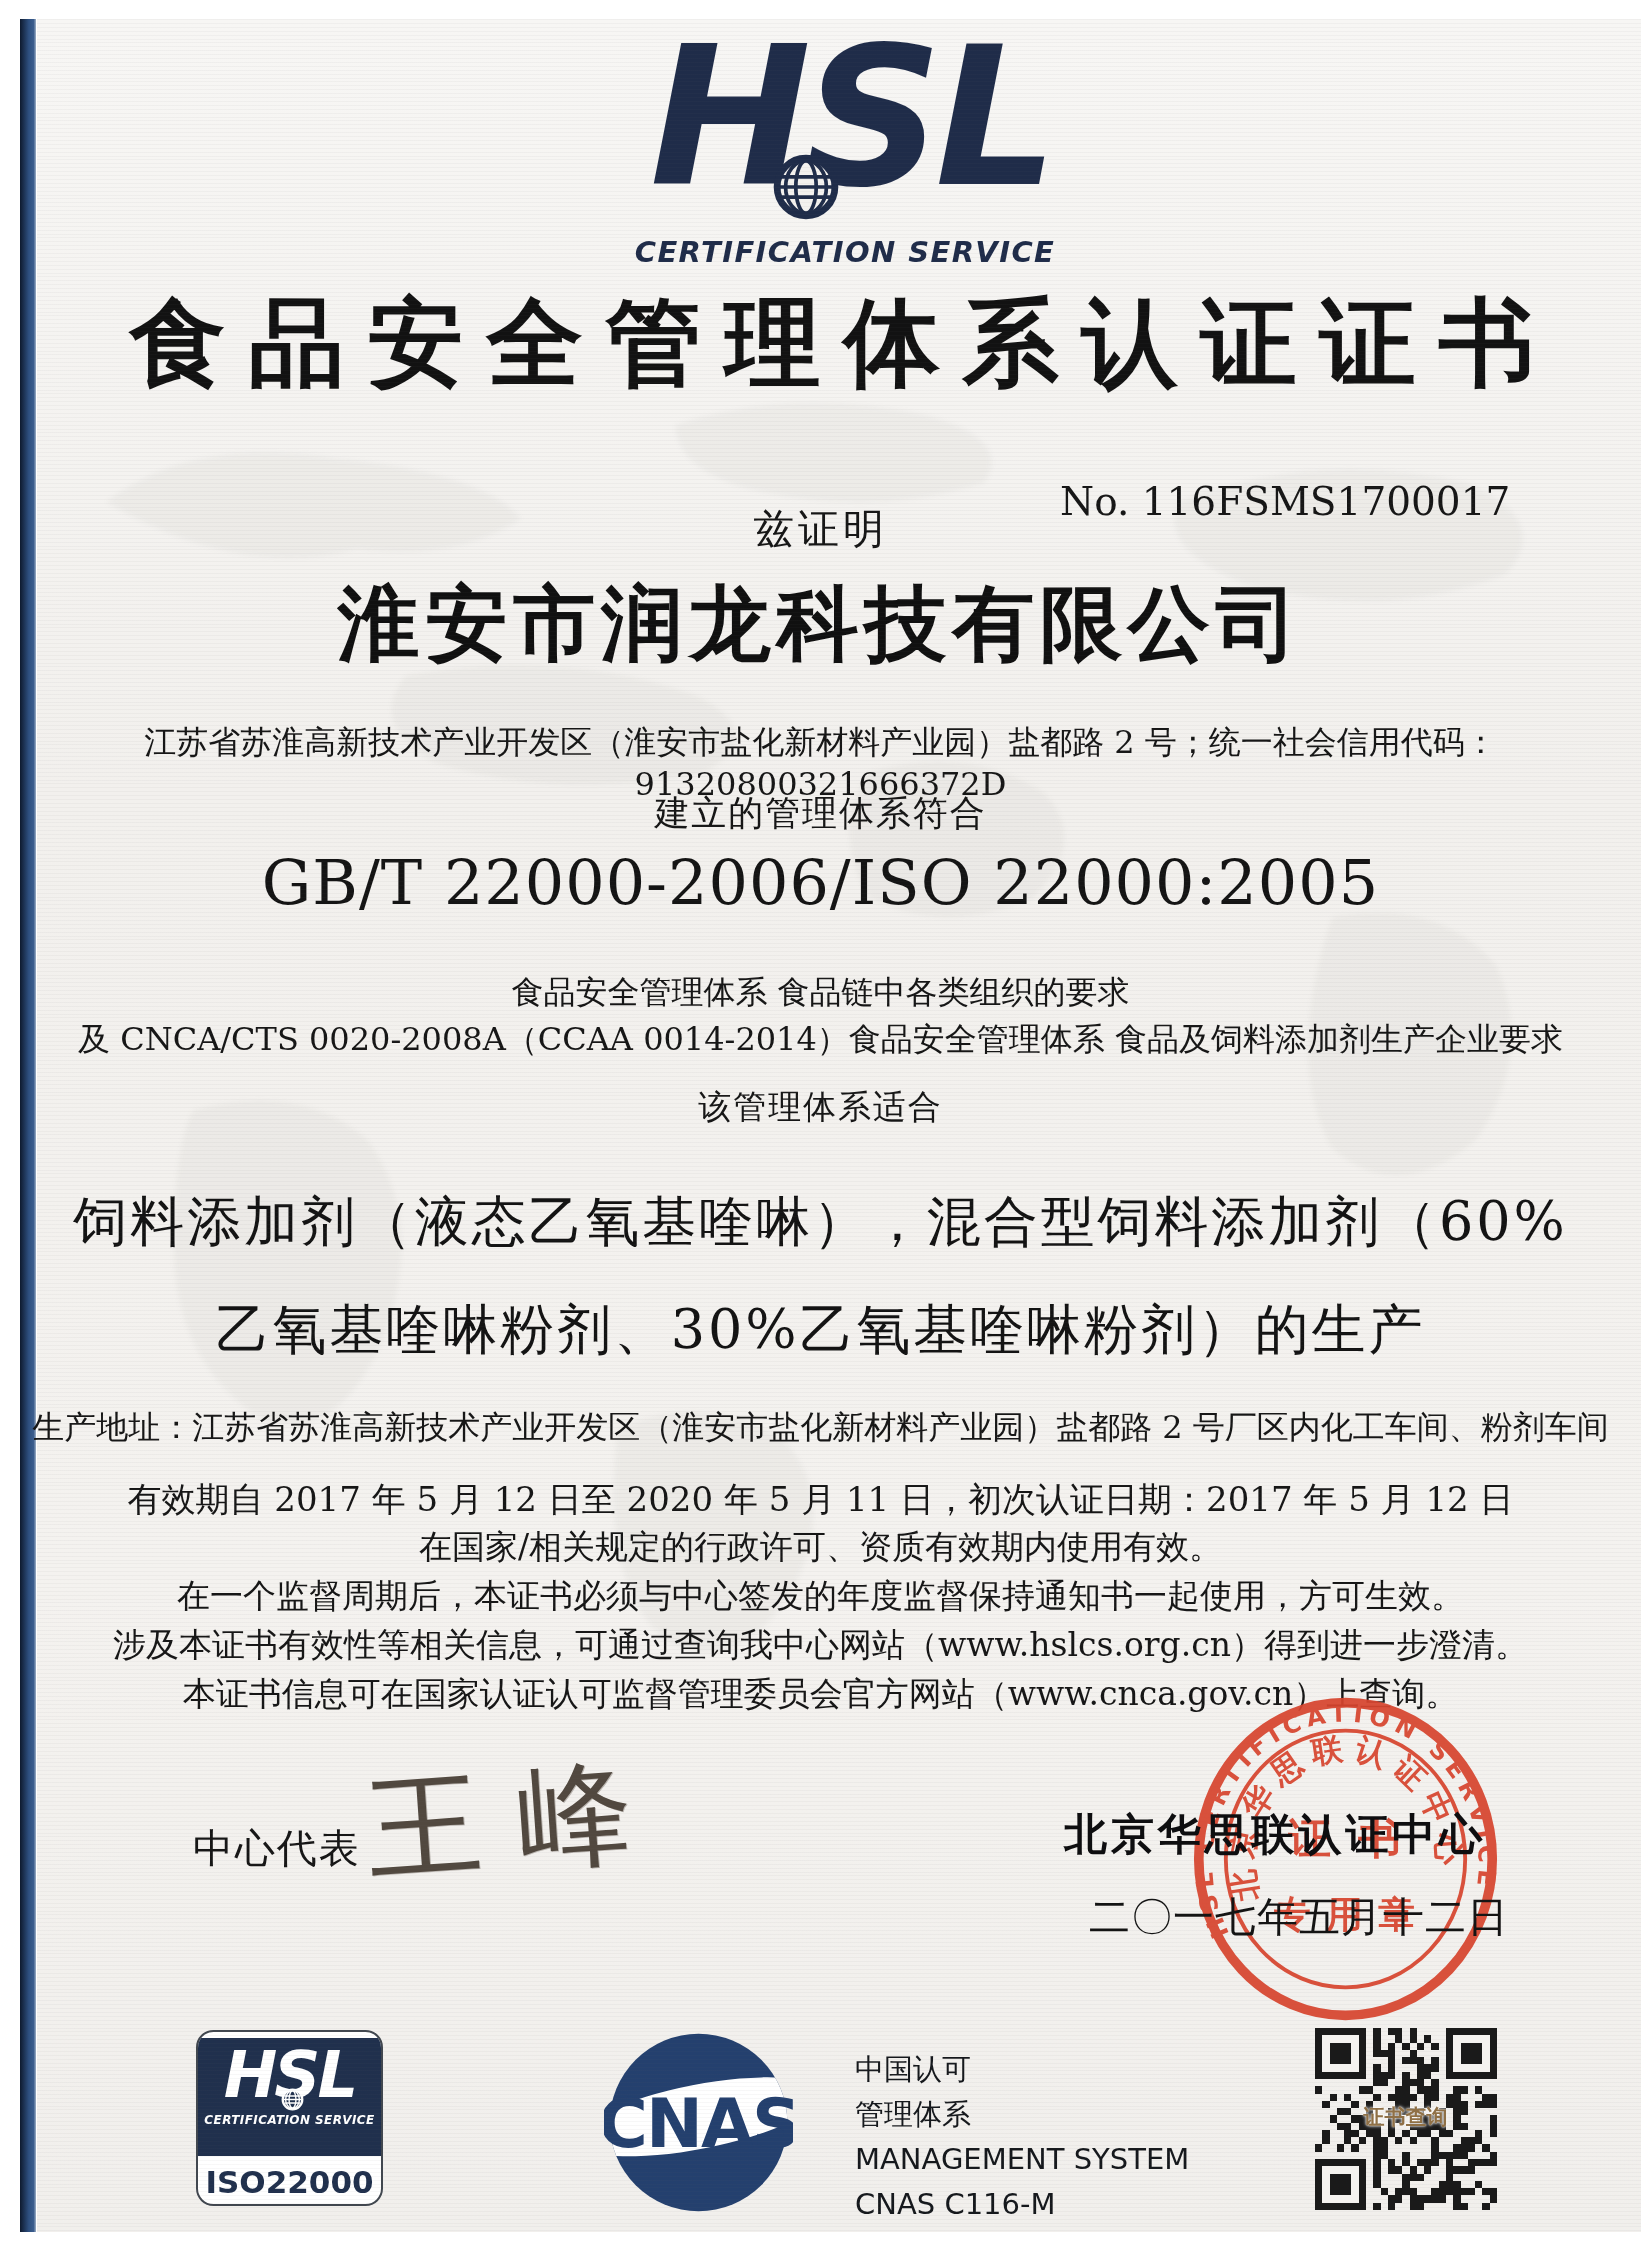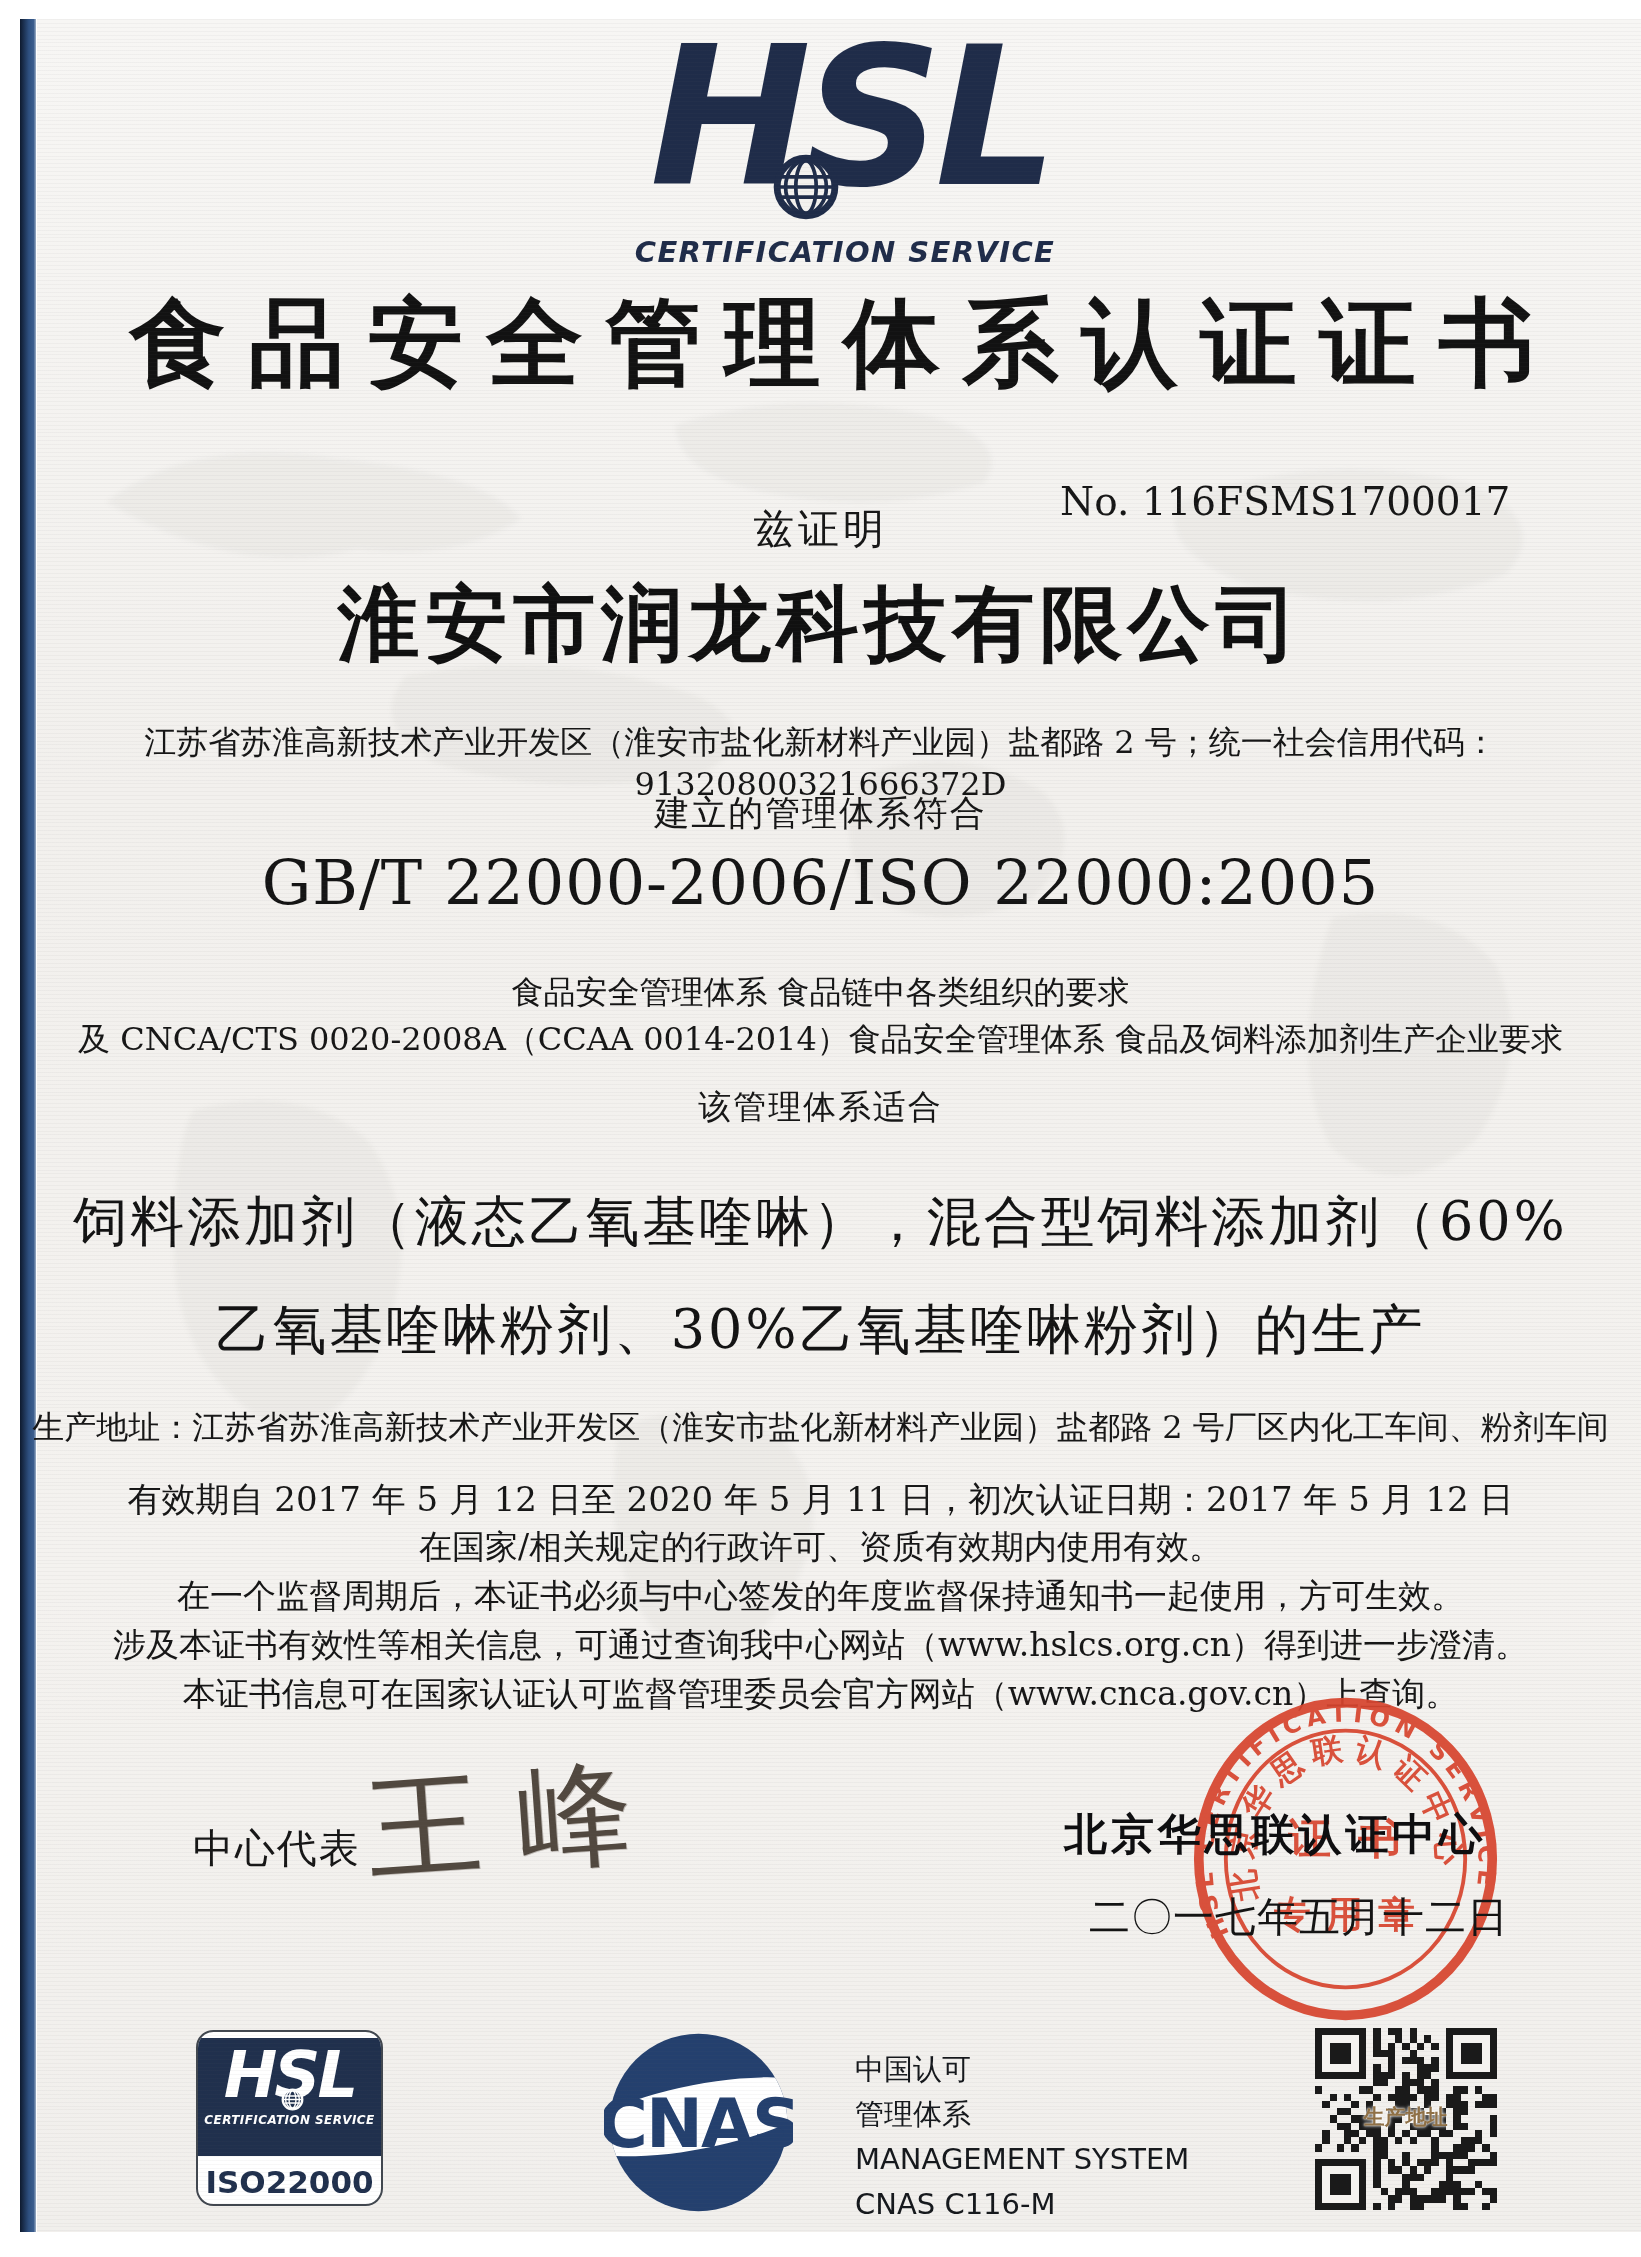--- a/index.html
+++ b/index.html
@@ -191,16 +191,16 @@
     <rect x="0" y="0" width="7" height="7" fill="#1a1a1a"></rect>
     <rect x="1" y="1" width="5" height="5" fill="#f4f2ef"></rect>
     <rect x="2" y="2" width="3" height="3" fill="#1a1a1a"></rect>
     <rect x="18" y="0" width="7" height="7" fill="#1a1a1a"></rect>
     <rect x="19" y="1" width="5" height="5" fill="#f4f2ef"></rect>
     <rect x="20" y="2" width="3" height="3" fill="#1a1a1a"></rect>
     <rect x="0" y="18" width="7" height="7" fill="#1a1a1a"></rect>
     <rect x="1" y="19" width="5" height="5" fill="#f4f2ef"></rect>
     <rect x="2" y="20" width="3" height="3" fill="#1a1a1a"></rect>
   </svg>
-<div class="abs qr-caption">生产地址</div>
+<div class="abs qr-caption">证书查询</div>
 
 <div class="abs scanlines"></div>
 
 
 </body></html>

